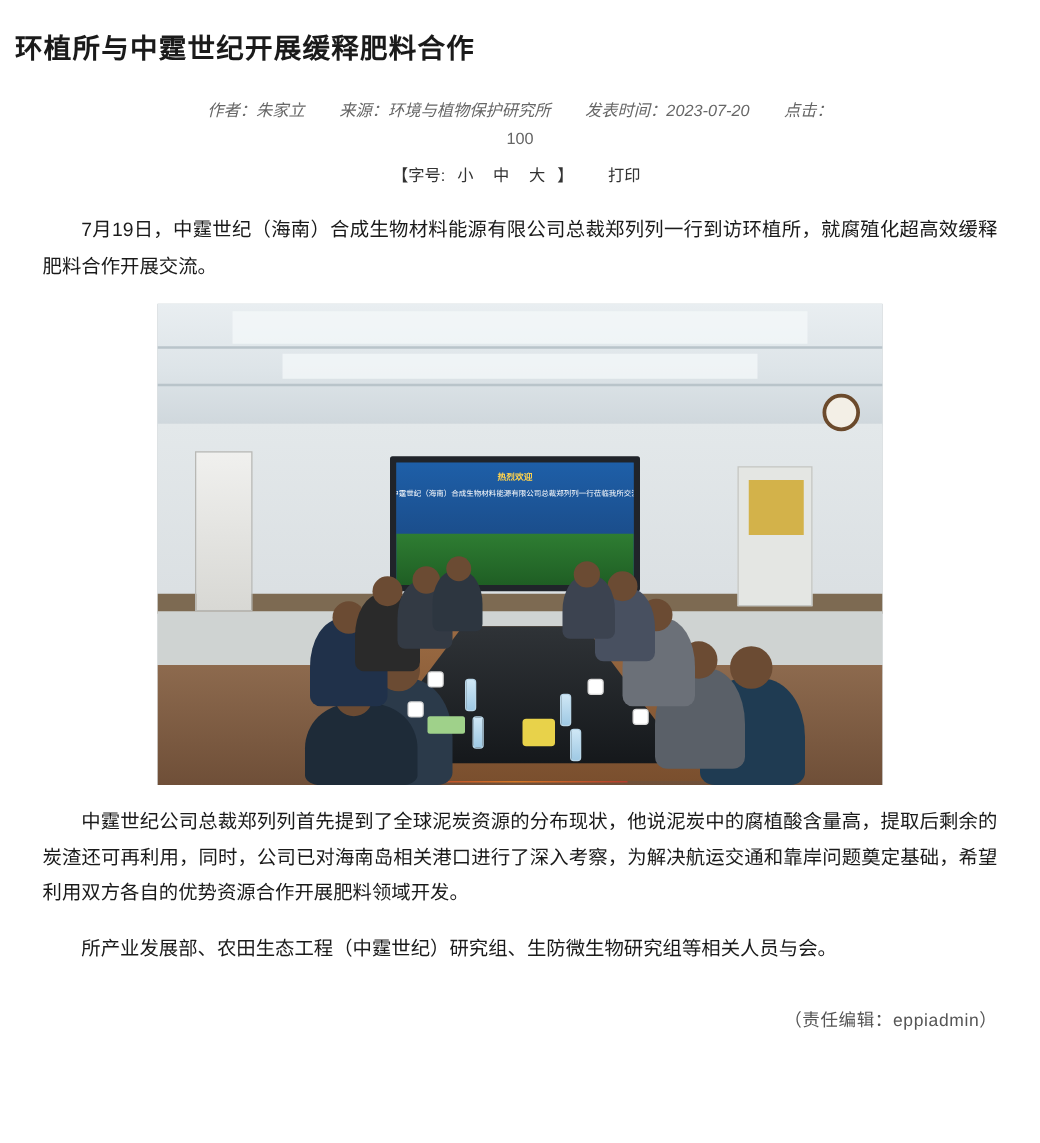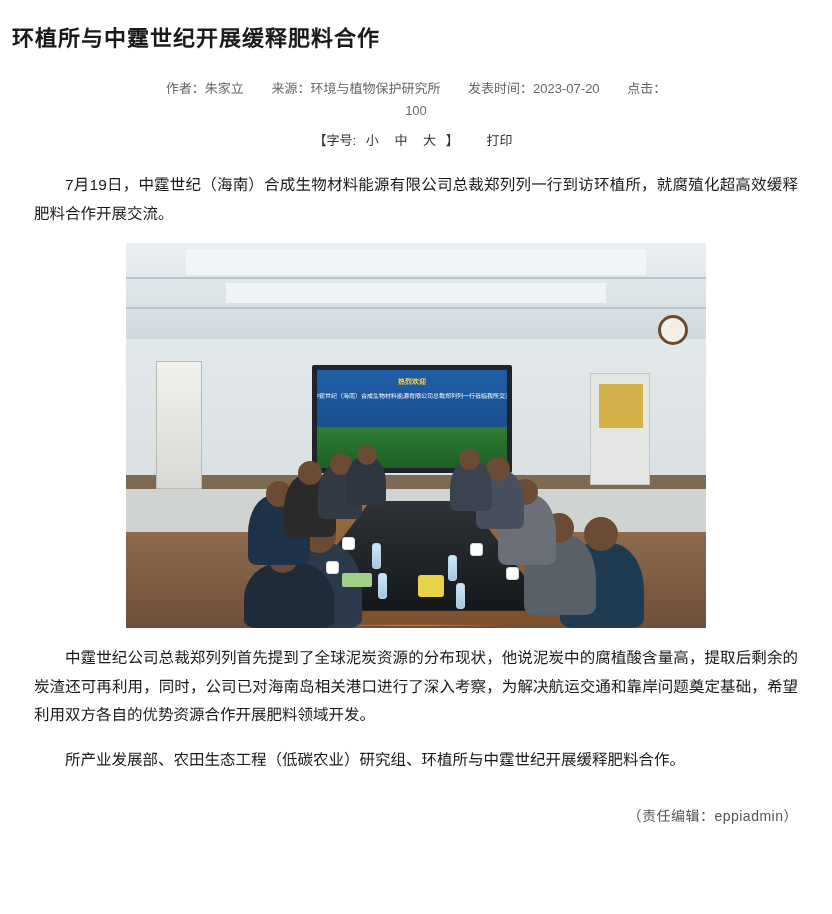--- a/index.html
+++ b/index.html
@@ -24,20 +24,21 @@
     color: #1a1a1a;
     letter-spacing: 1px;
     margin: 24px 0 22px 0;
     line-height: 1.4;
   }
   .meta-line {
     text-align: center;
     font-size: 13px;
     color: #666666;
     line-height: 1.9;
+    font-style: italic;
   }
   .meta-line .meta-item {
     margin: 0 12px;
     display: inline;
   }
   .meta-label {
     color: #666666;
   }
   .meta-value {
     color: #666666;
@@ -290,17 +291,17 @@
         <div class="ph-cup" style="left:200px;top:318px;"></div>
         <div class="ph-cup" style="left:216px;top:294px;"></div>
         <div class="ph-cup" style="left:344px;top:300px;"></div>
         <div class="ph-cup" style="left:380px;top:324px;"></div>
         <div style="position:absolute;left:292px;top:332px;width:26px;height:22px;background:#e8d24a;border-radius:3px;"></div>
         <div style="position:absolute;left:216px;top:330px;width:30px;height:14px;background:#9fd18a;border-radius:2px;"></div>
       </div>
     </div>
 
     <p>中霆世纪公司总裁郑列列首先提到了全球泥炭资源的分布现状，他说泥炭中的腐植酸含量高，提取后剩余的炭渣还可再利用，同时，公司已对海南岛相关港口进行了深入考察，为解决航运交通和靠岸问题奠定基础，希望利用双方各自的优势资源合作开展肥料领域开发。</p>
-    <p>所产业发展部、农田生态工程（低碳农业）研究组、环植所与中霆世纪开展缓释肥料合作。</p>
+    <p>所产业发展部、农田生态工程（中霆世纪）研究组、生防微生物研究组等相关人员与会。</p>
   </div>
 
   <div class="editor-line">（责任编辑：eppiadmin）</div>
 </div>
 
 </body></html>

